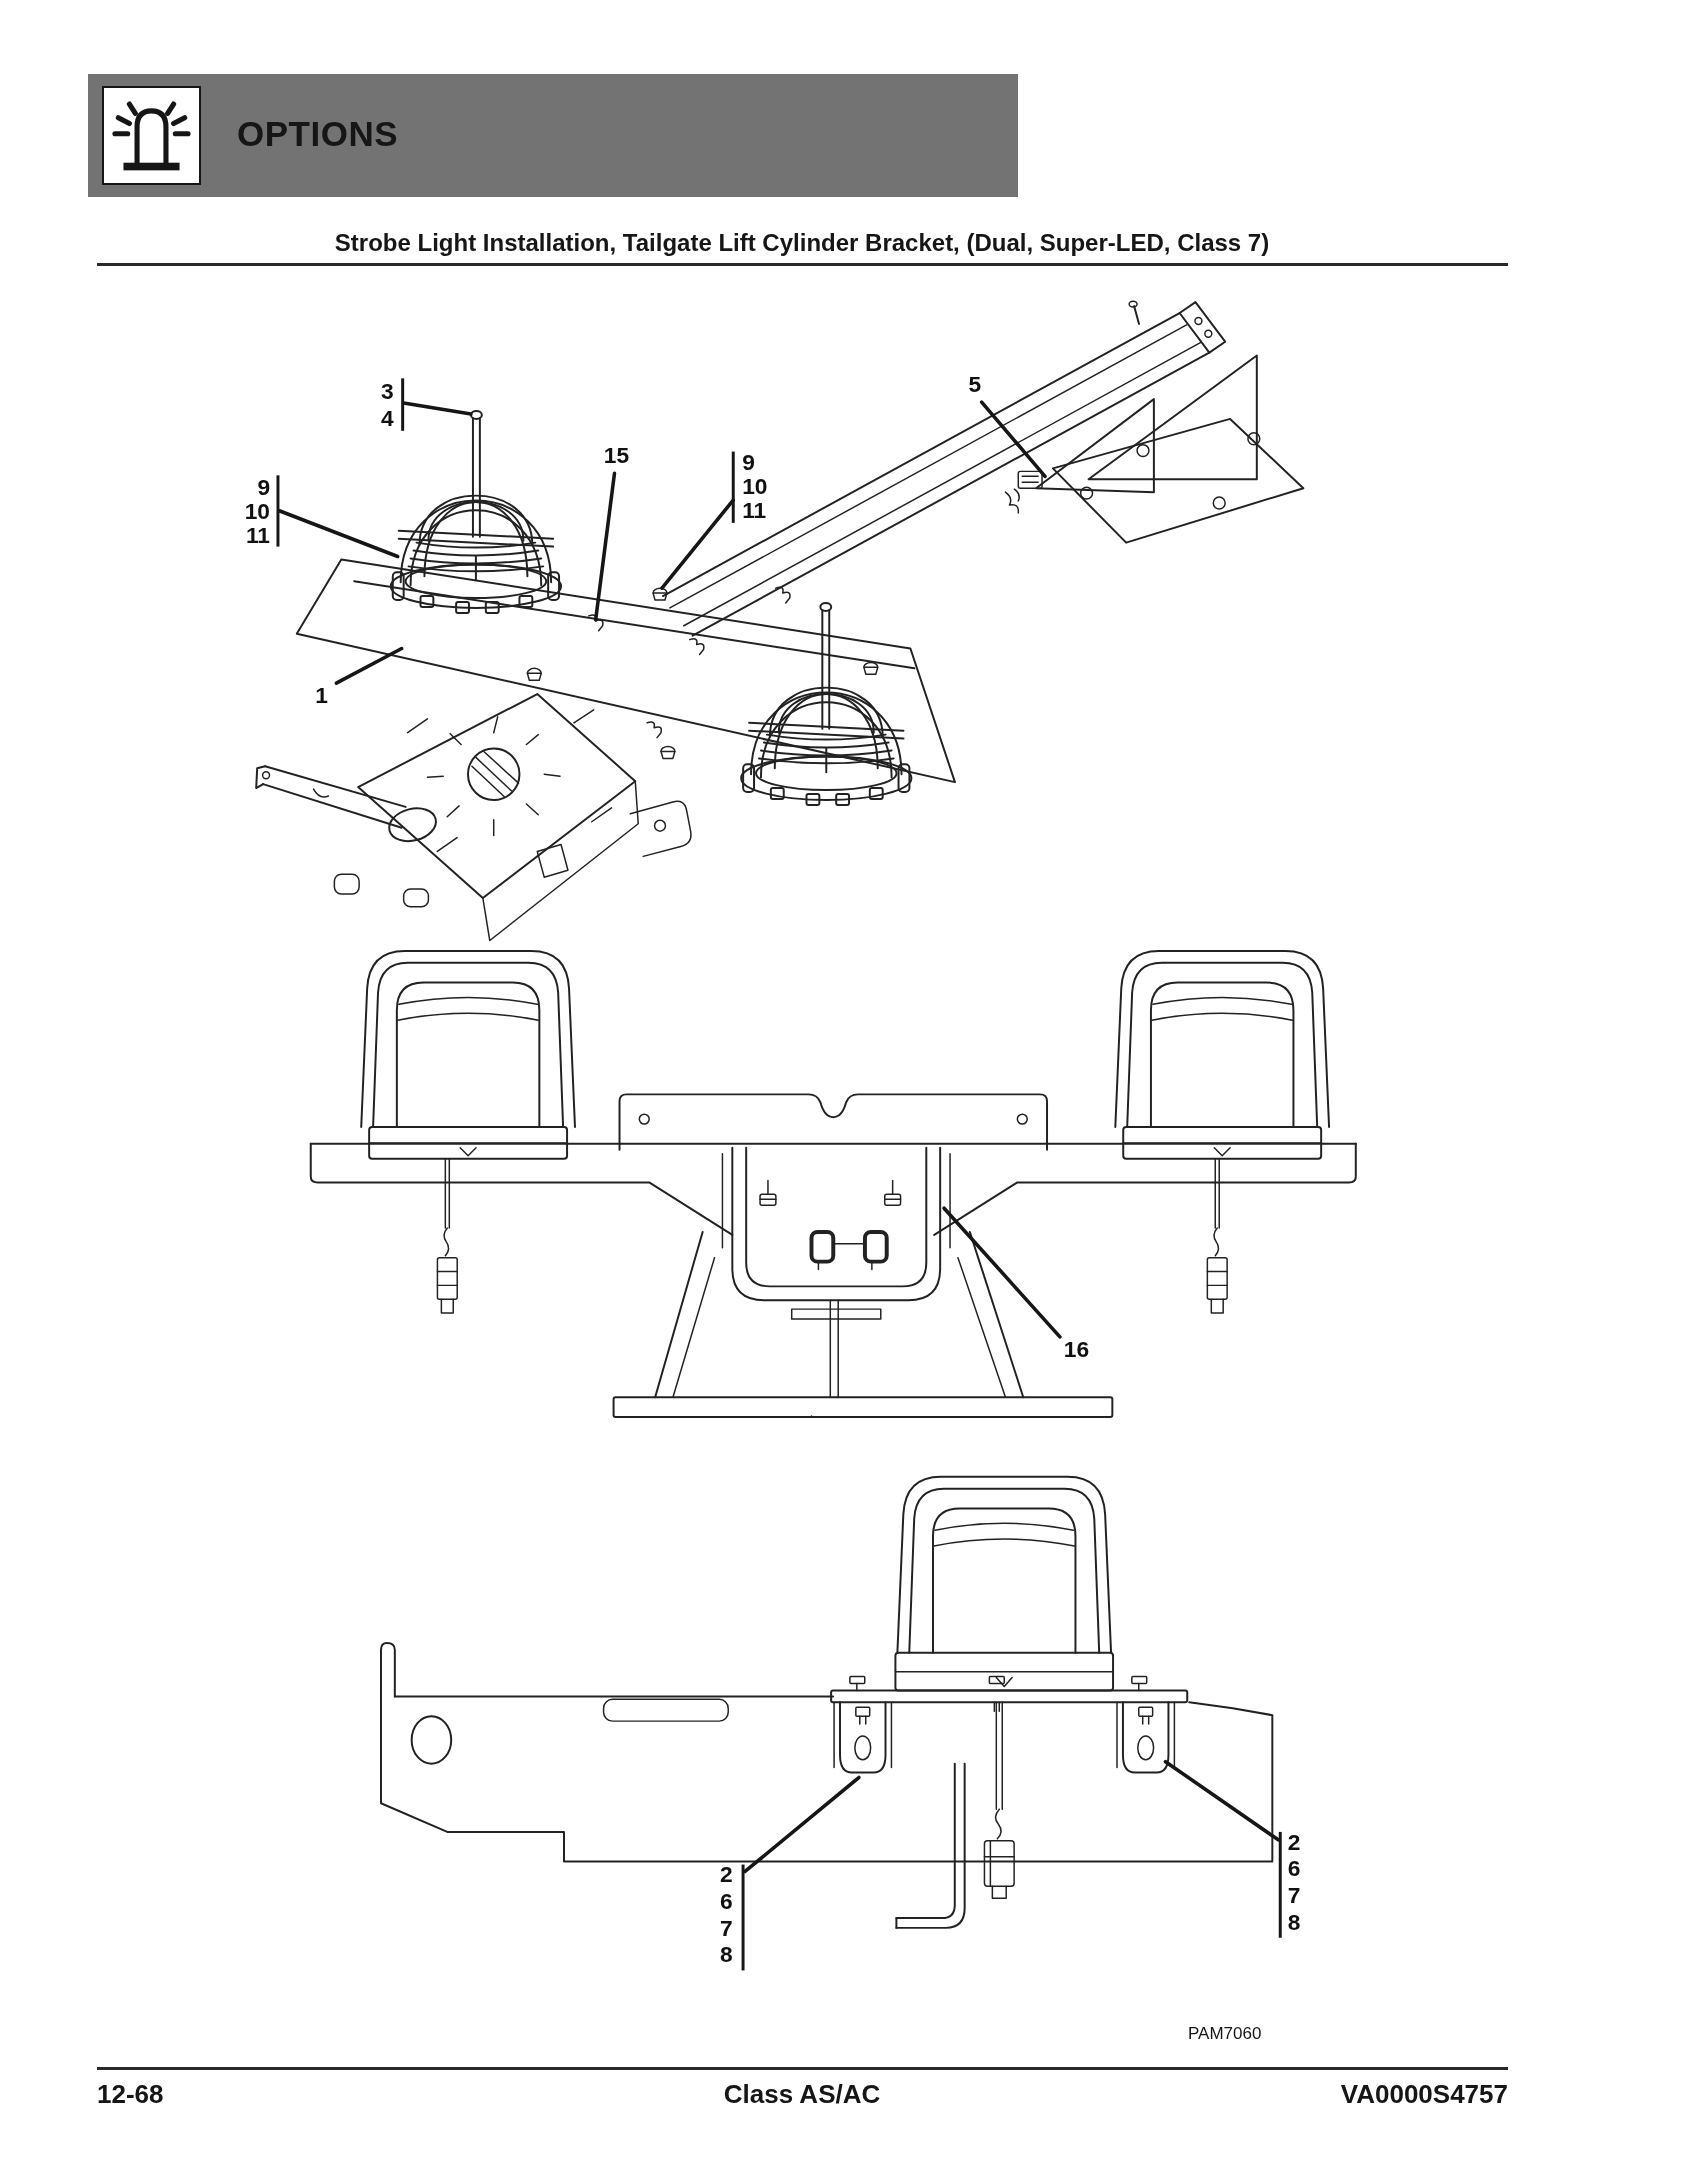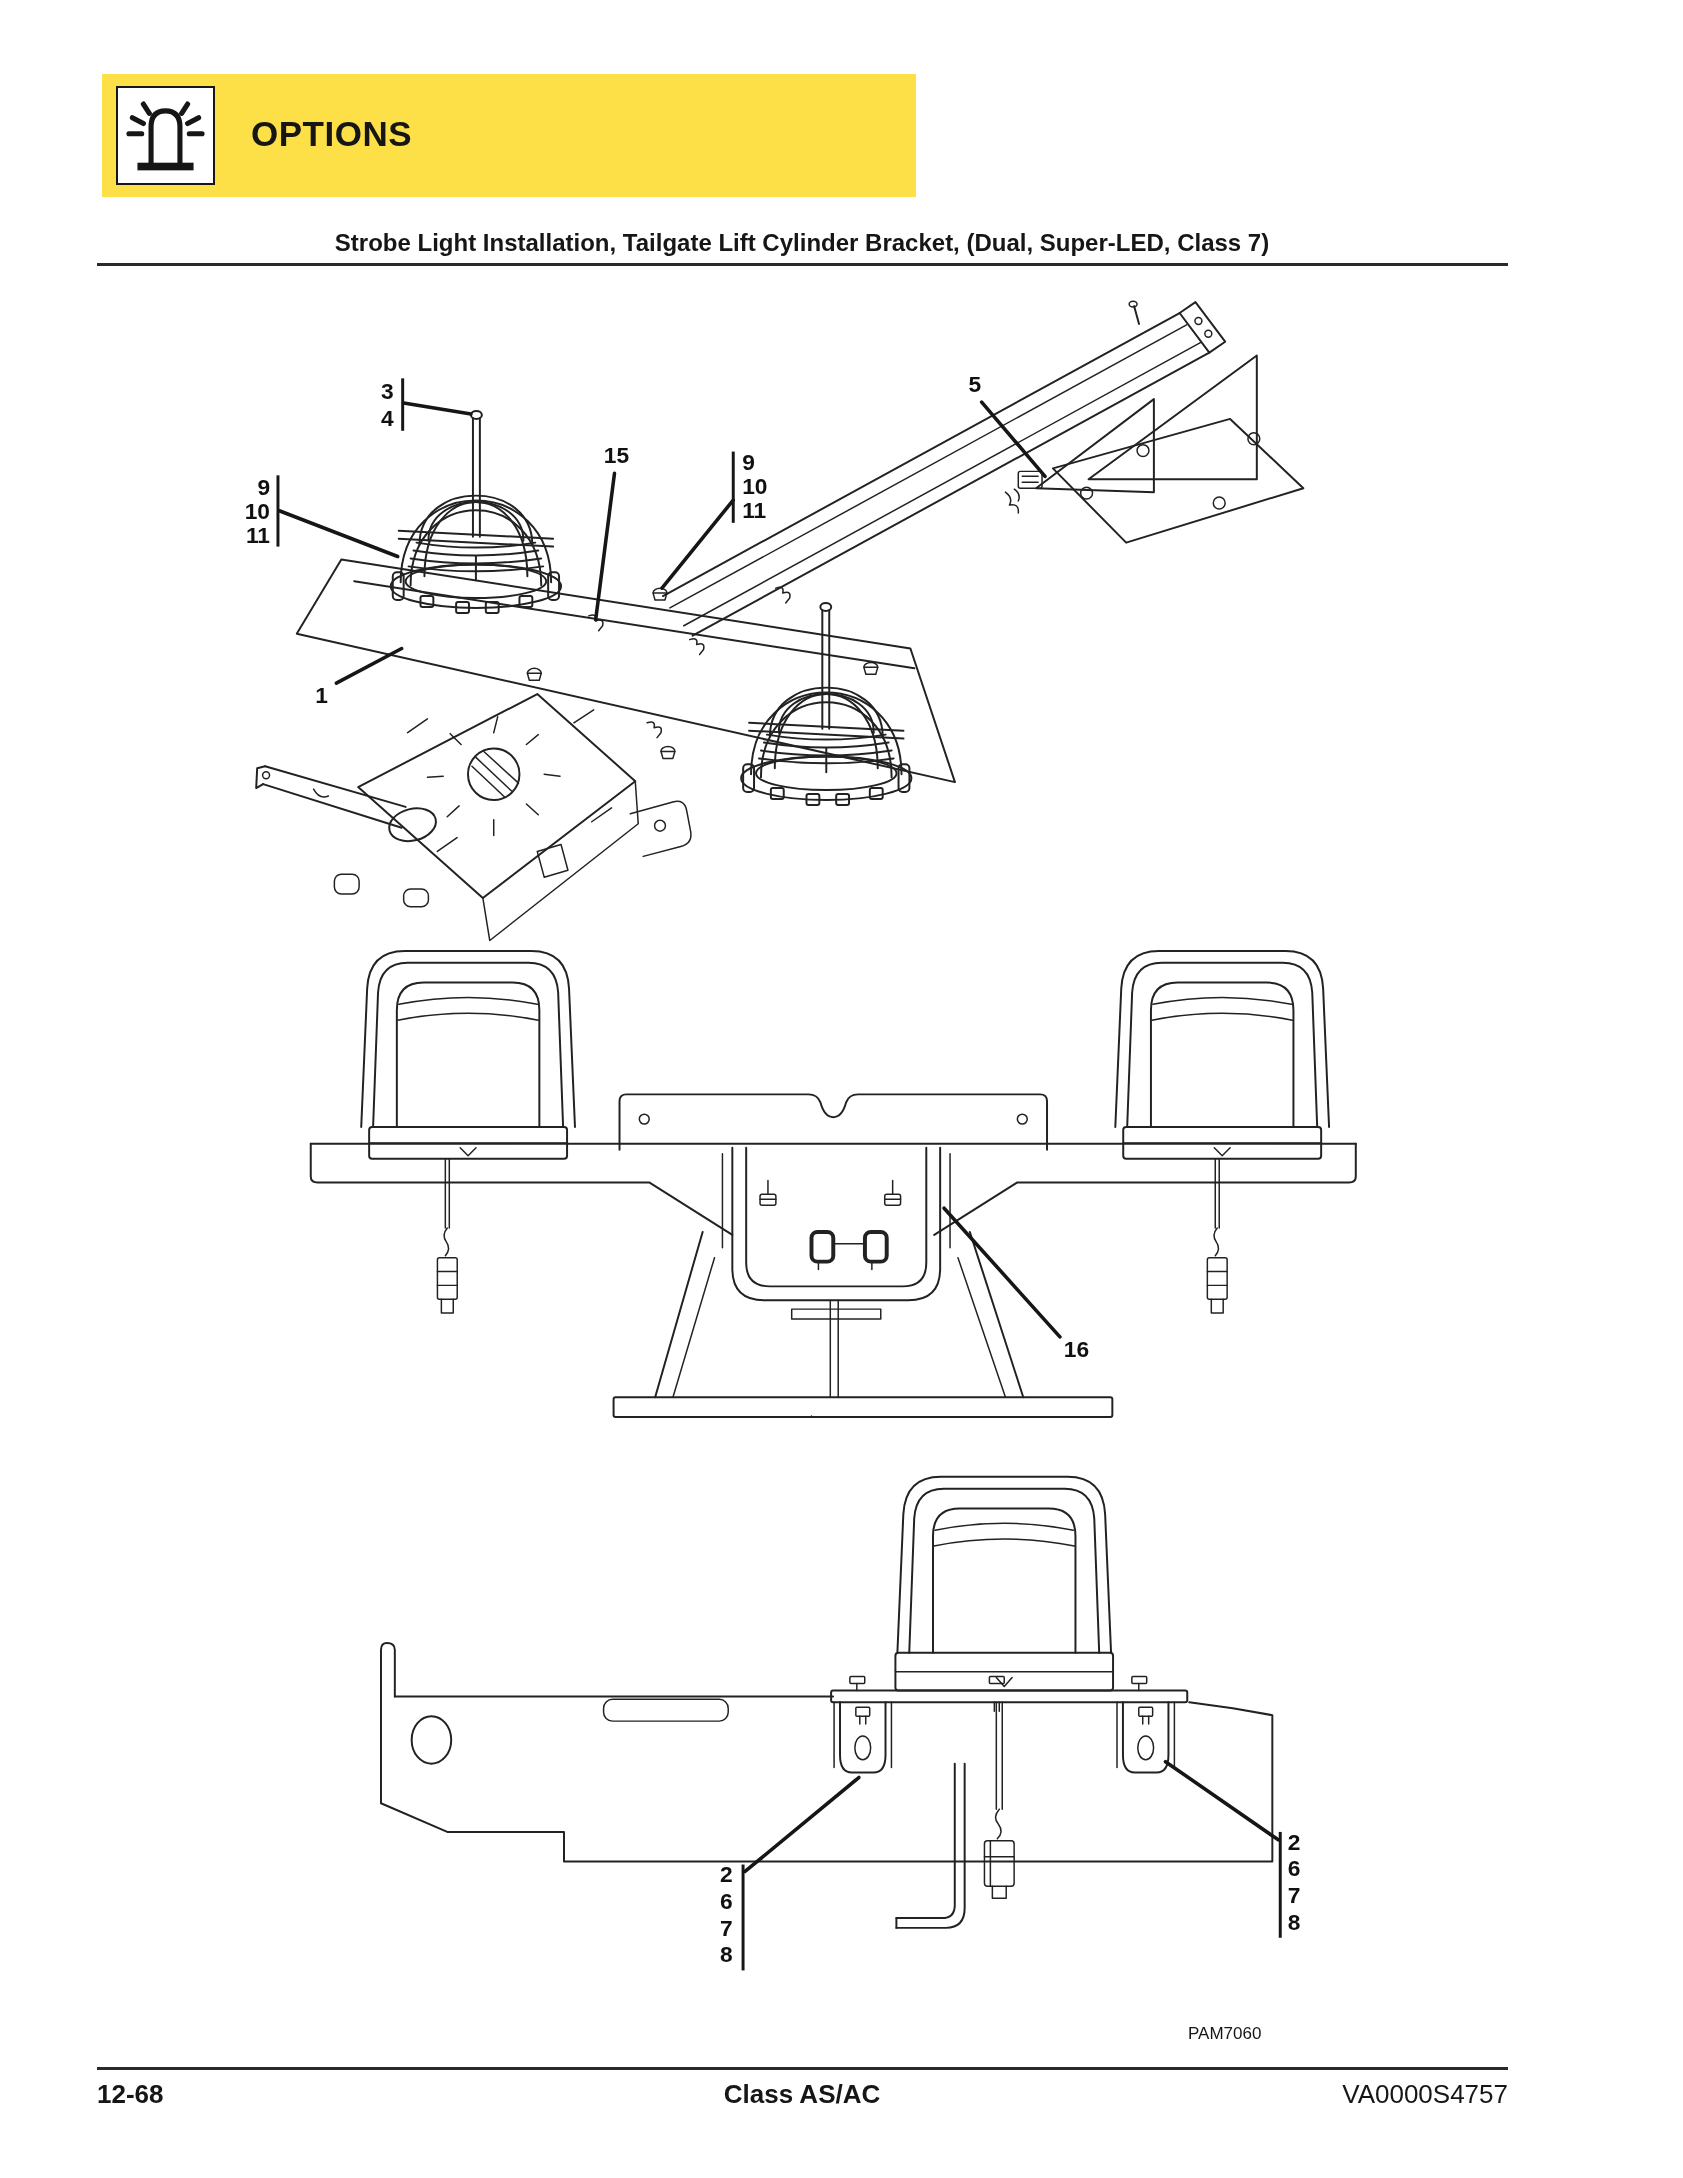--- a/index.html
+++ b/index.html
@@ -1,31 +1,31 @@
 <!DOCTYPE html>
 <html><head>
 <meta charset="utf-8">
 <style>
   html,body{margin:0;padding:0;background:#9c9c9c;}
   .page{position:relative;width:1683px;height:2178px;background:#ffffff;overflow:hidden;
         font-family:"Liberation Sans",sans-serif;color:#161616;}
-  .banner{position:absolute;left:102px;top:74px;width:814px;height:123px;background:#fde047;}
+  .banner{position:absolute;left:88px;top:74px;width:930px;height:123px;background:#737373;}
   .icon-box{position:absolute;left:14px;top:12px;width:99px;height:99px;background:#ffffff;
             border:2px solid #161616;box-sizing:border-box;display:flex;align-items:center;justify-content:center;}
   .banner-label{position:absolute;left:149px;top:50%;transform:translateY(-54%);
                 font-size:35px;font-weight:bold;letter-spacing:0.5px;}
   .page-title{position:absolute;left:97px;top:229px;width:1410px;text-align:center;
               font-size:24px;font-weight:bold;}
   .rule{position:absolute;left:97px;width:1411px;height:3px;background:#2a2a2a;}
   .rule-title{top:263px;}
   .rule-footer{top:2067px;}
   .fig-ref{position:absolute;left:1188px;top:2024px;width:319px;text-align:left;font-size:17px;}
   .footer-left{position:absolute;left:97px;top:2079px;font-size:26px;font-weight:bold;text-align:right;}
   .footer-center{position:absolute;left:97px;top:2079px;width:1410px;text-align:center;font-size:26px;font-weight:bold;}
-  .footer-right{position:absolute;right:175px;top:2079px;font-size:26px;font-weight:normal;}
+  .footer-right{position:absolute;right:175px;top:2079px;font-size:26px;font-weight:bold;}
   svg.diagram{position:absolute;overflow:visible;}
   .ln{stroke:#222222;fill:none;stroke-width:2;stroke-linecap:round;stroke-linejoin:round;}
   .thin{stroke-width:1.5;}
   .thick{stroke-width:4;}
   .ld{stroke:#161616;fill:none;stroke-width:3.6;stroke-linecap:round;}
   .bar{stroke:#161616;fill:none;stroke-width:3;stroke-linecap:butt;}
   .co{font-family:"Liberation Sans",sans-serif;font-size:23px;font-weight:bold;fill:#111111;stroke:none;}
   .ico{stroke:#161616;fill:none;stroke-width:6;stroke-linecap:round;stroke-linejoin:round;}
 </style>
 </head>

